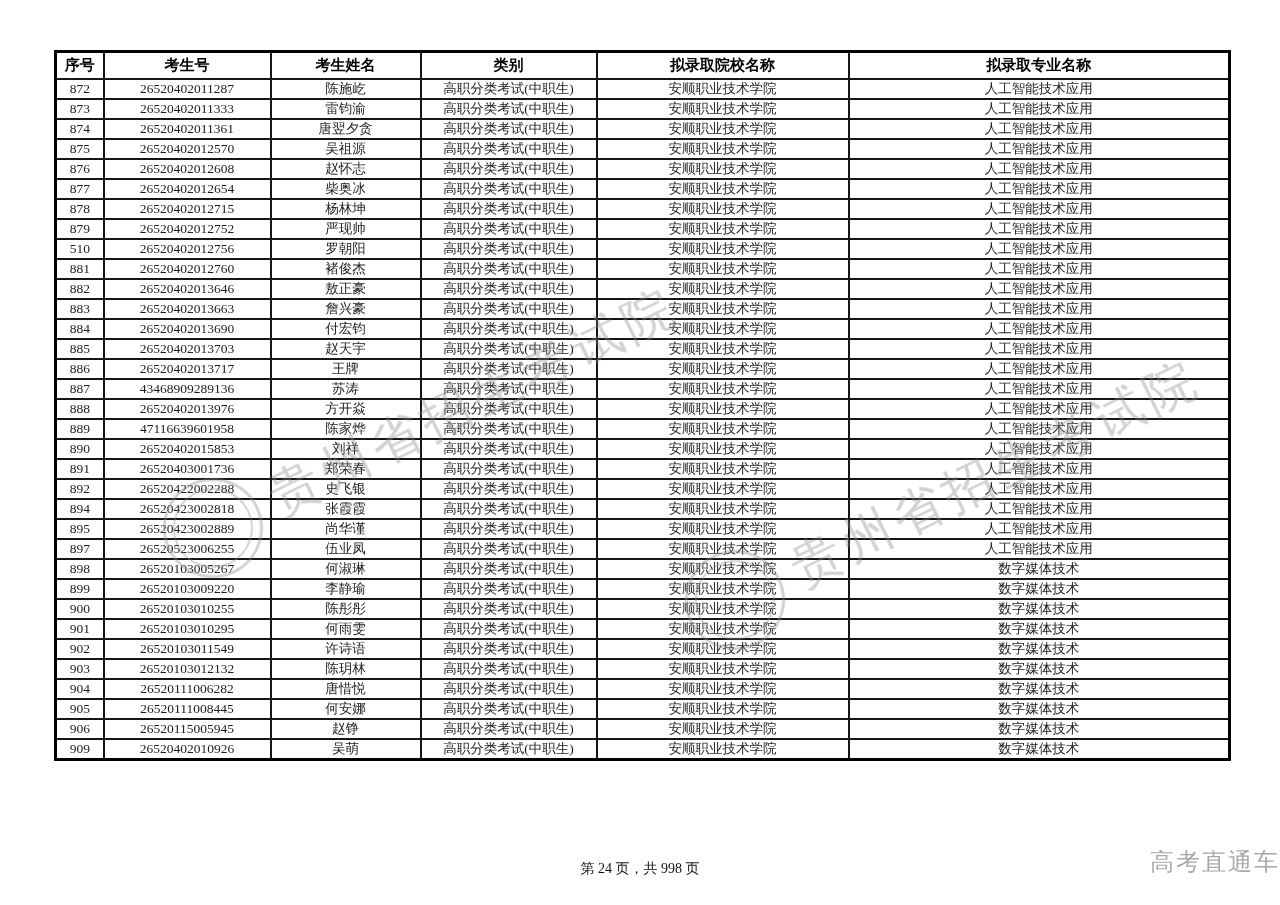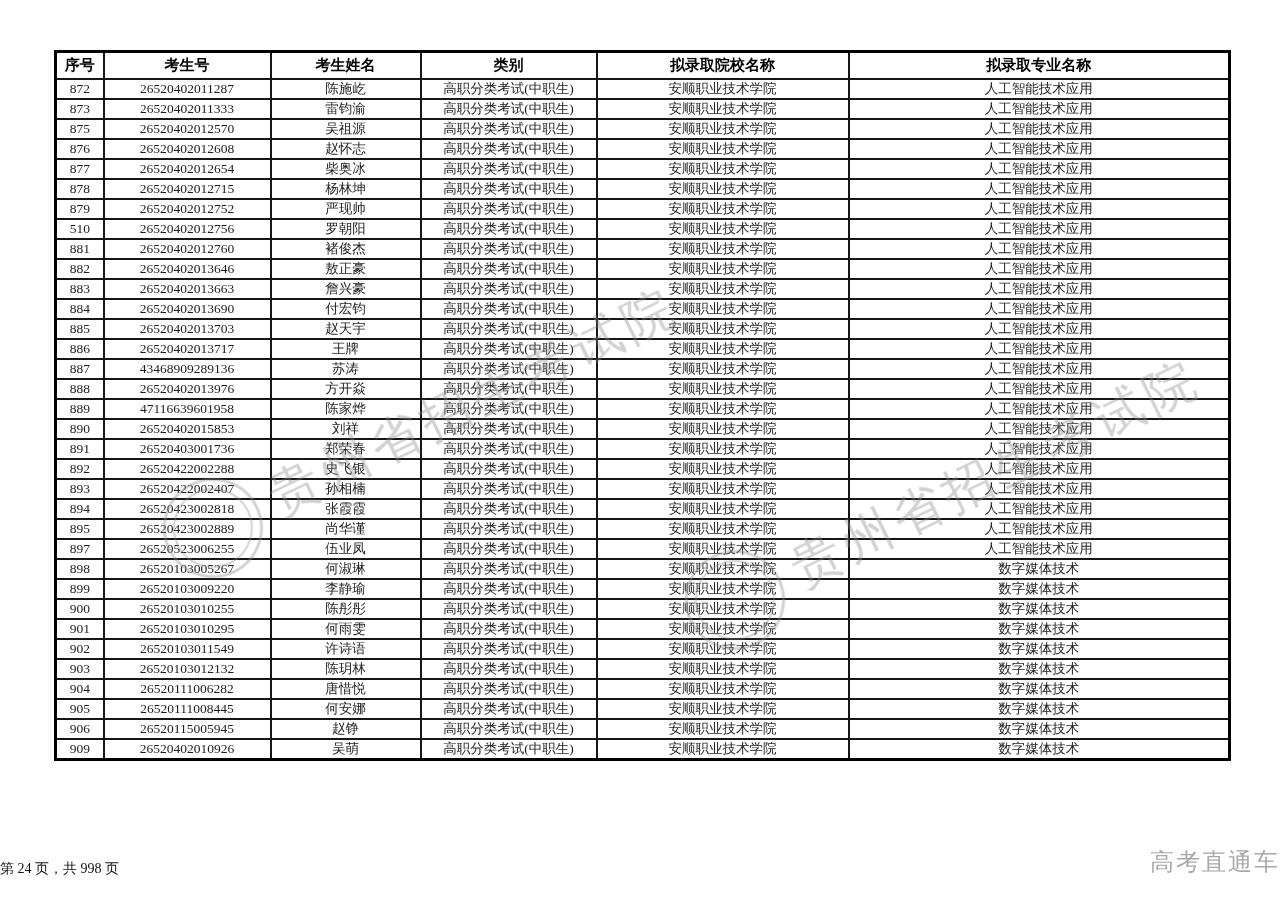--- a/index.html
+++ b/index.html
@@ -43,20 +43,21 @@
   .doc-table td {
     font-size: 13.5px;
     height: 18px;
     color: #1d1d1d;
   }
   .page-footer {
     position: absolute;
     top: 860px;
     left: 0;
     width: 100%;
+    text-align: center;
     font-size: 14px;
     color: #111111;
   }
   .brand {
     position: absolute;
     top: 846px;
     right: 0;
     font-size: 24px;
     color: #a9a9a9;
     letter-spacing: 2px;
@@ -132,20 +133,28 @@
         </tr>
         <tr>
           <td>873</td>
           <td>26520402011333</td>
           <td>雷钧渝</td>
           <td>高职分类考试(中职生)</td>
           <td>安顺职业技术学院</td>
           <td>人工智能技术应用</td>
         </tr>
         <tr>
+          <td>874</td>
+          <td>26520402011361</td>
+          <td>唐翌夕贪</td>
+          <td>高职分类考试(中职生)</td>
+          <td>安顺职业技术学院</td>
+          <td>人工智能技术应用</td>
+        </tr>
+        <tr>
           <td>875</td>
           <td>26520402012570</td>
           <td>吴祖源</td>
           <td>高职分类考试(中职生)</td>
           <td>安顺职业技术学院</td>
           <td>人工智能技术应用</td>
         </tr>
         <tr>
           <td>876</td>
           <td>26520402012608</td>
@@ -271,28 +280,20 @@
           <td>26520403001736</td>
           <td>郑荣春</td>
           <td>高职分类考试(中职生)</td>
           <td>安顺职业技术学院</td>
           <td>人工智能技术应用</td>
         </tr>
         <tr>
           <td>892</td>
           <td>26520422002288</td>
           <td>史飞银</td>
-          <td>高职分类考试(中职生)</td>
-          <td>安顺职业技术学院</td>
-          <td>人工智能技术应用</td>
-        </tr>
-        <tr>
-          <td>893</td>
-          <td>26520422002407</td>
-          <td>孙相楠</td>
           <td>高职分类考试(中职生)</td>
           <td>安顺职业技术学院</td>
           <td>人工智能技术应用</td>
         </tr>
         <tr>
           <td>894</td>
           <td>26520423002818</td>
           <td>张霞霞</td>
           <td>高职分类考试(中职生)</td>
           <td>安顺职业技术学院</td>

